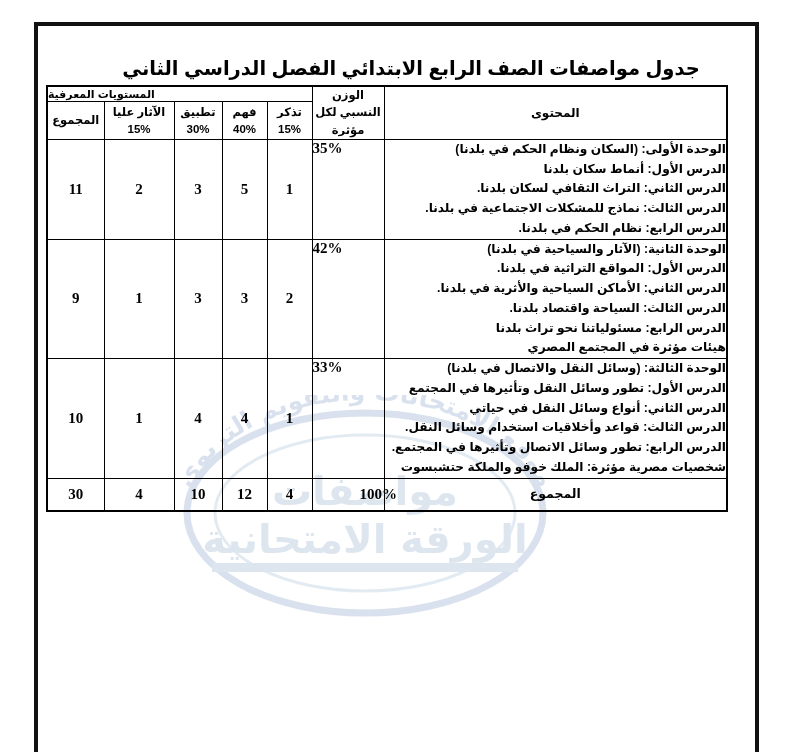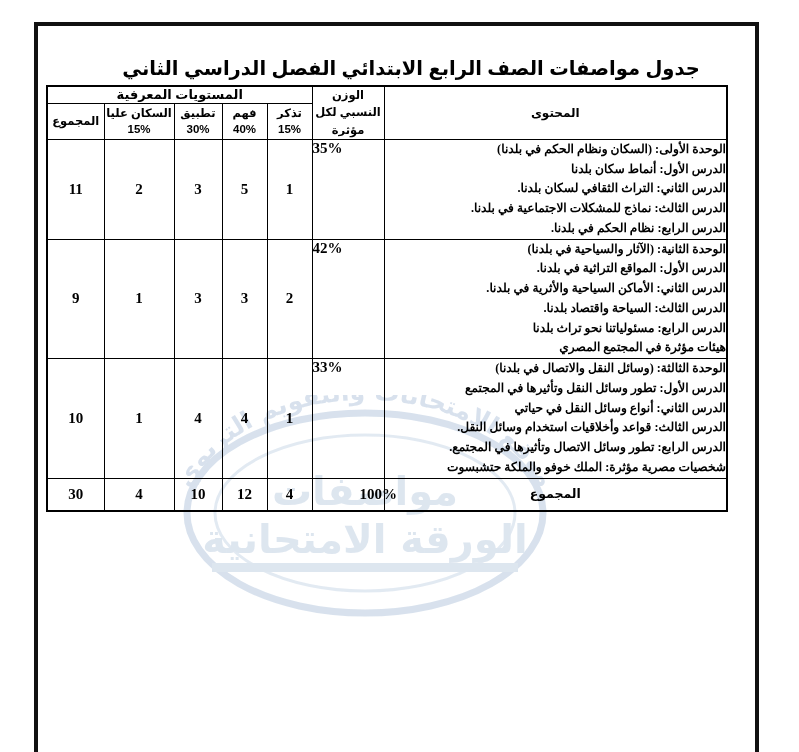--- a/index.html
+++ b/index.html
@@ -96,22 +96,22 @@
     font-weight: bold;
     font-size: 11.5px;
     text-align: center;
     line-height: 1.45;
     padding: 3px 2px;
     direction: rtl;
   }
   .hdr-group {
     font-family: "Liberation Sans", "DejaVu Sans", sans-serif;
     font-weight: bold;
-    font-size: 13px;
-    text-align: center;
+    font-size: 11px;
+    text-align: left;
     padding: 4px 2px 5px 2px;
     direction: rtl;
   }
   .hdr-content {
     font-family: "Liberation Sans", "DejaVu Sans", sans-serif;
     font-weight: bold;
     font-size: 12px;
     text-align: center;
     vertical-align: middle;
     direction: rtl;
@@ -133,21 +133,21 @@
   td.content-cell {
     font-family: "Liberation Sans", "DejaVu Sans", sans-serif;
     font-weight: bold;
     font-size: 12.2px;
     line-height: 1.62;
     text-align: right;
     vertical-align: middle;
     padding: 5px 9px 6px 9px;
     direction: rtl;
   }
-  td.content-cell .line { display: block; white-space: nowrap; font-family: Liberation Serif, serif; }
+  td.content-cell .line { display: block; white-space: nowrap; }
   td.weight-cell {
     font-family: "Liberation Serif", "DejaVu Serif", serif;
     font-weight: bold;
     font-size: 15px;
     text-align: left;
     vertical-align: top;
     padding-top: 7px;
     direction: ltr;
   }
   td.num-cell {
@@ -224,21 +224,21 @@
         </th>
         <th class="hdr-text">
           <span class="hdr-lvl-name">فهم</span>
           <span class="hdr-lvl-pct">40%</span>
         </th>
         <th class="hdr-text">
           <span class="hdr-lvl-name">تطبيق</span>
           <span class="hdr-lvl-pct">30%</span>
         </th>
         <th class="hdr-text">
-          <span class="hdr-lvl-name">السكان عليا</span>
+          <span class="hdr-lvl-name">الآثار عليا</span>
           <span class="hdr-lvl-pct">15%</span>
         </th>
         <th class="hdr-text">
           <span class="hdr-lvl-name">المجموع</span>
         </th>
       </tr>
     </thead>
     <tbody>
 
       <tr>

